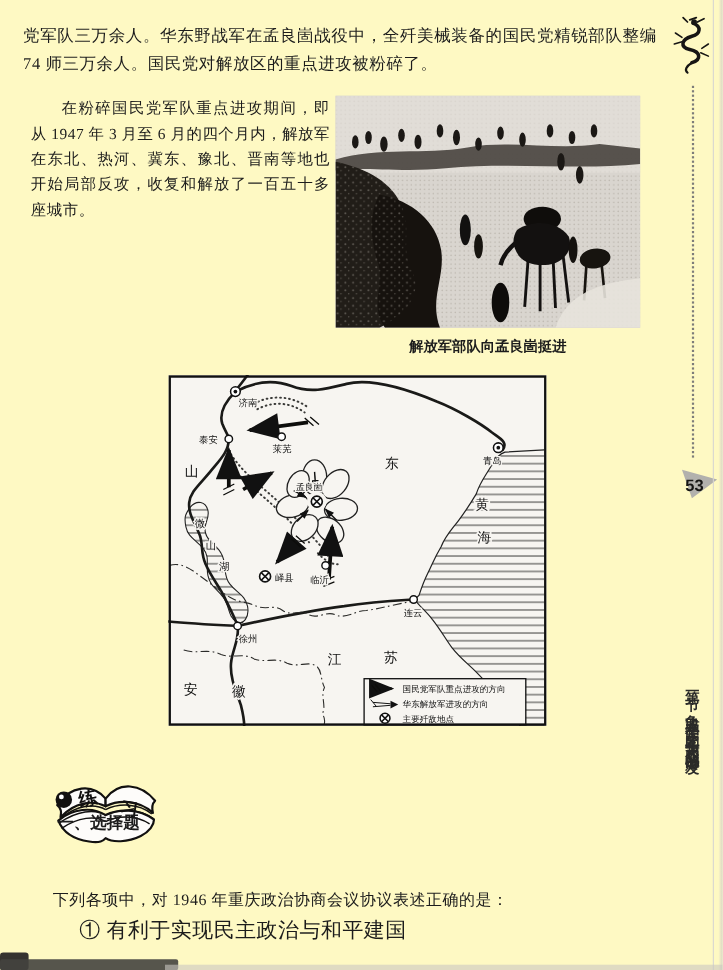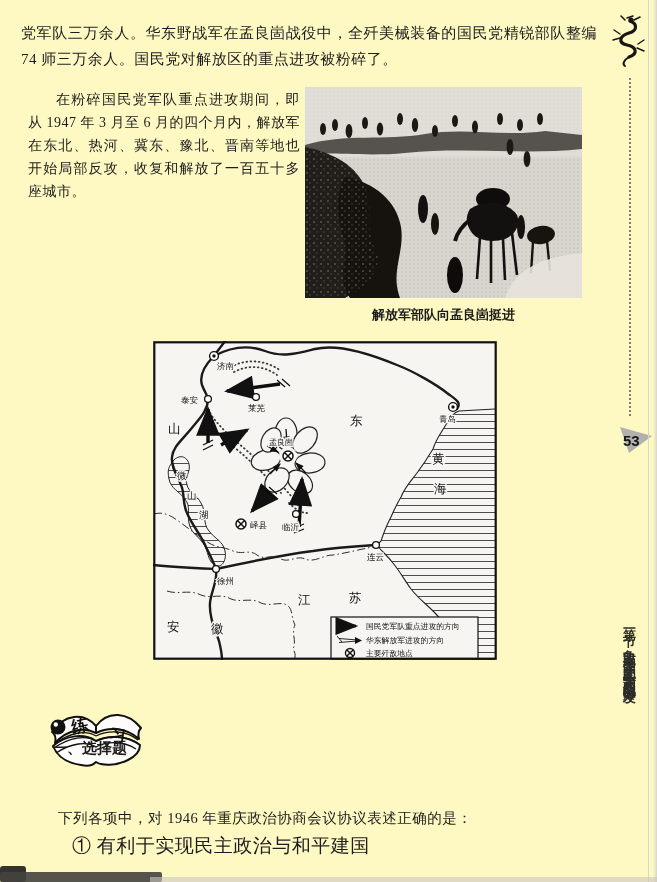--- a/index.html
+++ b/index.html
@@ -14,21 +14,21 @@
             text-align:justify;letter-spacing:.5px;}
   .left-col p{margin:0;text-indent:2em;}
   .photo-wrap{left:305px;top:87px;width:277px;height:211px;background:#d9d5cf;}
   .photo-caption{left:305px;top:306px;width:277px;text-align:center;font-size:13px;
                  font-weight:700;font-family:"Liberation Sans",sans-serif;}
   .map-wrap{left:153px;top:341px;width:300px;height:319px;}
   .map-caption{left:153px;top:668px;width:344px;text-align:center;font-size:14px;letter-spacing:1px;}
   .ex-icon{left:46px;top:702px;width:100px;height:74px;}
   .sec-title{left:52px;top:739px;font-size:15px;font-weight:700;
              font-family:"Liberation Sans",sans-serif;}
-  .question{left:58px;top:809px;width:540px;font-size:14.5px;letter-spacing:.5px;}
+  .question{left:48px;top:809px;width:540px;font-size:14.5px;letter-spacing:.5px;}
   .option{left:72px;top:833px;width:520px;font-size:19px;letter-spacing:.5px;}
   .dotted-line{left:629px;top:78px;height:338px;width:0;border-left:2px dotted #7d7d7a;}
   .page-marker{left:615px;top:416px;width:40px;height:40px;}
   .sidebar-title{left:616px;top:618px;height:262px;width:26px;
       writing-mode:vertical-rl;text-orientation:upright;
       font-family:"Liberation Sans",sans-serif;font-weight:700;font-size:13px;
       letter-spacing:3px;color:#2b2b29;line-height:26px;}
   .vspace{display:inline-block;height:12px;width:1px;}
   .edge-right{right:0;top:0;width:4px;height:100%;
       background:linear-gradient(to left,#cfcdc9,rgba(0,0,0,0));opacity:.8;}

